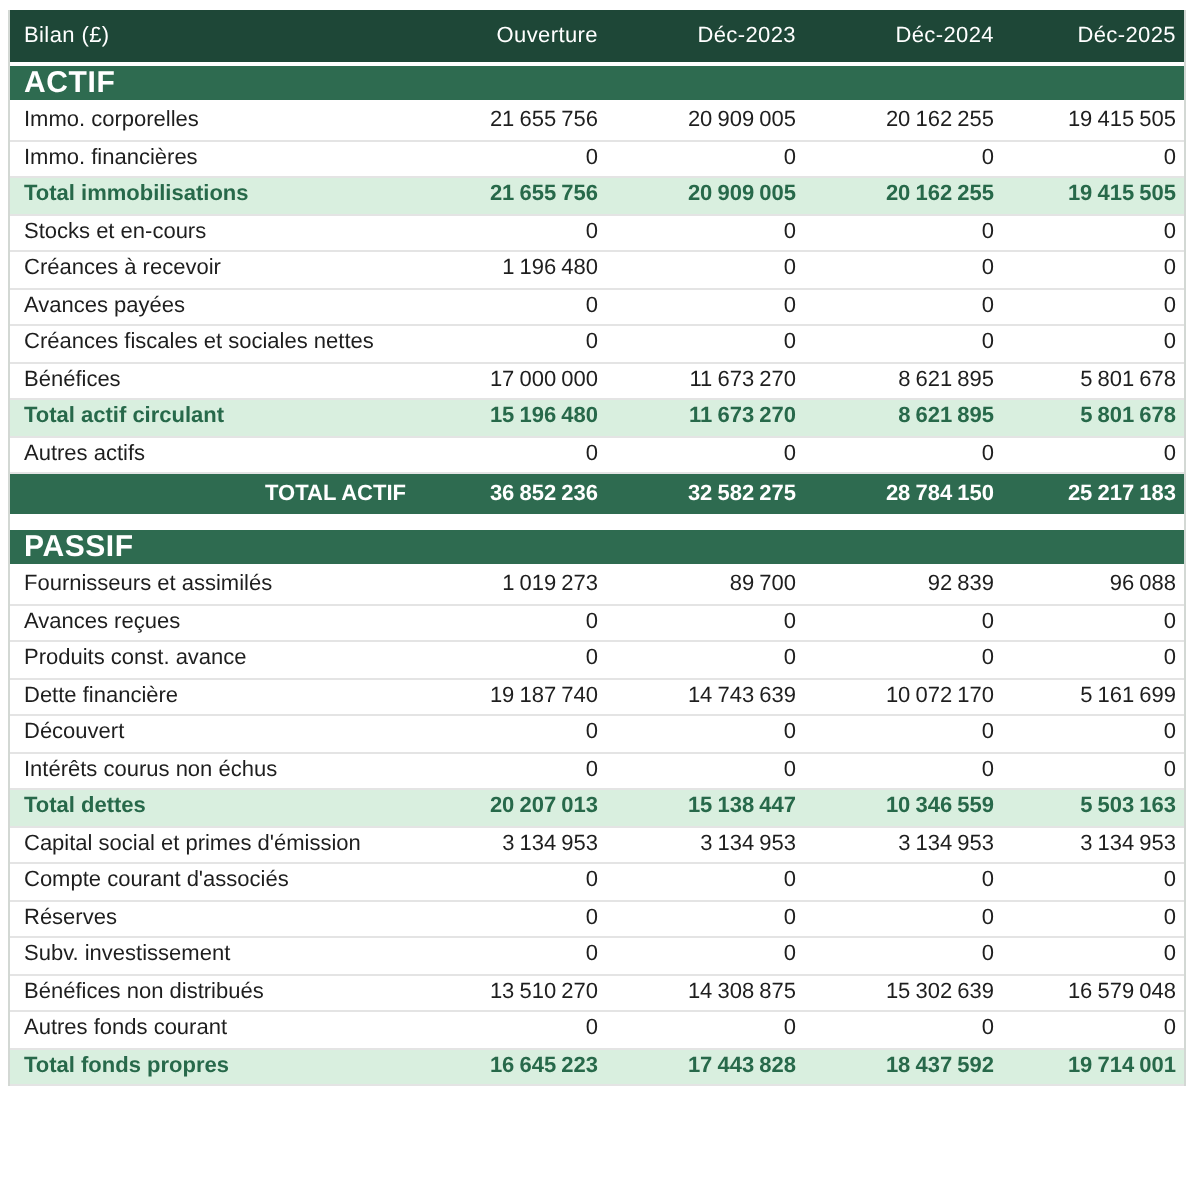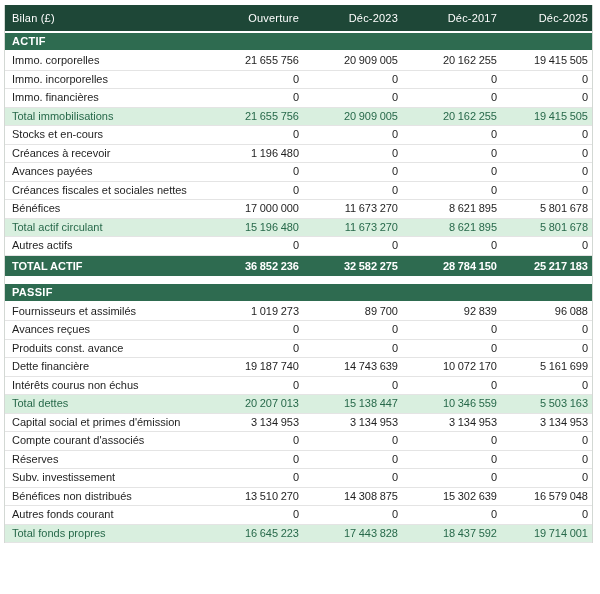--- a/index.html
+++ b/index.html
@@ -52,38 +52,39 @@
     line-height: 15.5px;
   }
   tr.row-data td {
     background: #ffffff;
     border-bottom: 1px solid var(--row-border, #e4e4e4);
   }
   tr.row-section td {
     background: var(--section-bg, #2e6b50);
     color: #ffffff;
     font-weight: 700;
-    font-size: 11px;
+    font-size: 15px;
     letter-spacing: 0.3px;
     height: 15px;
     line-height: 15px;
     border-bottom: 2px solid #ffffff;
   }
   tr.row-subtotal td {
     background: var(--subtotal-bg, #d9efdf);
     color: var(--subtotal-text, #27694a);
-    font-weight: 400;
+    font-weight: 700;
     border-bottom: 1px solid var(--row-border, #e4e4e4);
   }
   tr.row-total td {
     background: var(--total-bg, #2e6b50);
     color: #ffffff;
     font-weight: 700;
     height: 18px;
     line-height: 18px;
+    text-align: right;
   }
   tr.row-spacer td {
     background: #ffffff;
     height: 6px;
     line-height: 6px;
     border: none;
   }
 </style>
 </head>
 <body>
@@ -95,47 +96,40 @@
       <col class="c-num">
       <col class="c-num">
       <col class="c-num">
       <col class="c-num-last">
     </colgroup>
     <thead>
       <tr>
         <th class="label-cell">Bilan (£)</th>
         <th class="value-cell">Ouverture</th>
         <th class="value-cell">Déc-2023</th>
-        <th class="value-cell">Déc-2017</th>
+        <th class="value-cell">Déc-2024</th>
         <th class="value-cell">Déc-2025</th>
       </tr>
     </thead>
     <tbody>
         <tr class="row-section">
           <td class="label-cell">ACTIF</td>
           <td class="value-cell"></td>
           <td class="value-cell"></td>
           <td class="value-cell"></td>
           <td class="value-cell"></td>
         </tr>
         <tr class="row-data">
           <td class="label-cell">Immo. corporelles</td>
           <td class="value-cell">21 655 756</td>
           <td class="value-cell">20 909 005</td>
           <td class="value-cell">20 162 255</td>
           <td class="value-cell">19 415 505</td>
         </tr>
         <tr class="row-data">
-          <td class="label-cell">Immo. incorporelles</td>
-          <td class="value-cell">0</td>
-          <td class="value-cell">0</td>
-          <td class="value-cell">0</td>
-          <td class="value-cell">0</td>
-        </tr>
-        <tr class="row-data">
           <td class="label-cell">Immo. financières</td>
           <td class="value-cell">0</td>
           <td class="value-cell">0</td>
           <td class="value-cell">0</td>
           <td class="value-cell">0</td>
         </tr>
         <tr class="row-subtotal">
           <td class="label-cell">Total immobilisations</td>
           <td class="value-cell">21 655 756</td>
           <td class="value-cell">20 909 005</td>
@@ -230,20 +224,27 @@
           <td class="value-cell">0</td>
         </tr>
         <tr class="row-data">
           <td class="label-cell">Dette financière</td>
           <td class="value-cell">19 187 740</td>
           <td class="value-cell">14 743 639</td>
           <td class="value-cell">10 072 170</td>
           <td class="value-cell">5 161 699</td>
         </tr>
         <tr class="row-data">
+          <td class="label-cell">Découvert</td>
+          <td class="value-cell">0</td>
+          <td class="value-cell">0</td>
+          <td class="value-cell">0</td>
+          <td class="value-cell">0</td>
+        </tr>
+        <tr class="row-data">
           <td class="label-cell">Intérêts courus non échus</td>
           <td class="value-cell">0</td>
           <td class="value-cell">0</td>
           <td class="value-cell">0</td>
           <td class="value-cell">0</td>
         </tr>
         <tr class="row-subtotal">
           <td class="label-cell">Total dettes</td>
           <td class="value-cell">20 207 013</td>
           <td class="value-cell">15 138 447</td>

